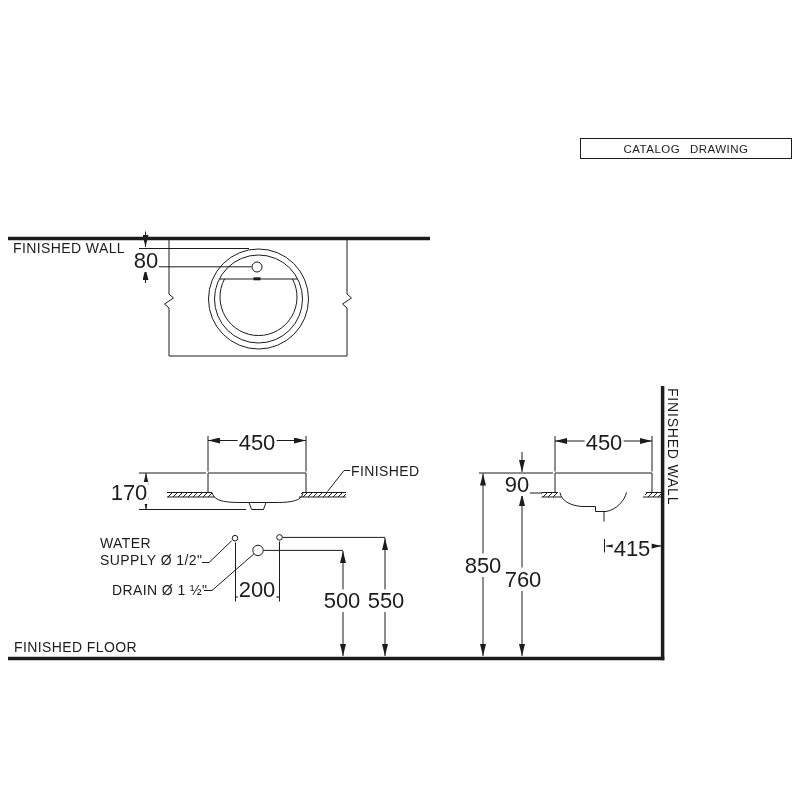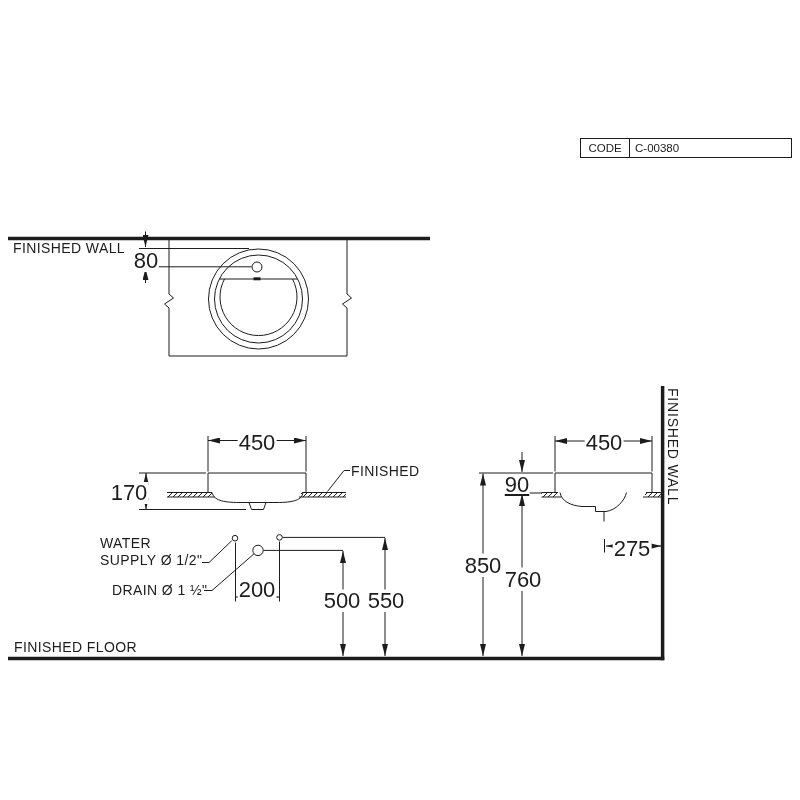--- a/index.html
+++ b/index.html
@@ -168,30 +168,29 @@
 
   <div class="txt lbl" style="left:100px;top:536px;">WATER</div>
   <div class="txt lbl" style="left:100px;top:553px;">SUPPLY Ø 1/2"</div>
   <div class="txt lbl" style="left:112px;top:583px;">DRAIN Ø 1 ½"</div>
 
   <div class="txt dim" style="left:257px;top:579px;">200</div>
   <div class="txt dim" style="left:342px;top:590px;">500</div>
   <div class="txt dim" style="left:386px;top:590px;">550</div>
 
   <div class="txt dim" style="left:604px;top:432px;">450</div>
-  <div class="txt dim" style="left:517px;top:474px;text-decoration:underline;">90</div>
+  <div class="txt dim" style="left:517px;top:474px;">90</div>
   <div class="txt dim" style="left:483px;top:555px;">850</div>
   <div class="txt dim" style="left:523px;top:569px;">760</div>
-  <div class="txt dim" style="left:632px;top:538px;">275</div>
+  <div class="txt dim" style="left:632px;top:538px;">415</div>
 
   <div class="txt vtext" style="left:666px;top:388px;">FINISHED WALL</div>
   <div class="txt lbl" style="left:14px;top:640px;">FINISHED FLOOR</div>
 
   <table id="titleblock">
     <tbody>
-    <tr>
-      <td class="lb">CODE</td>
-      <td>C-00380</td>
+        <tr>
+      <td class="hd" colspan="2">CATALOG  DRAWING</td>
     </tr>
   </tbody>
     </table>
 
 </div>
 
 </body></html>

